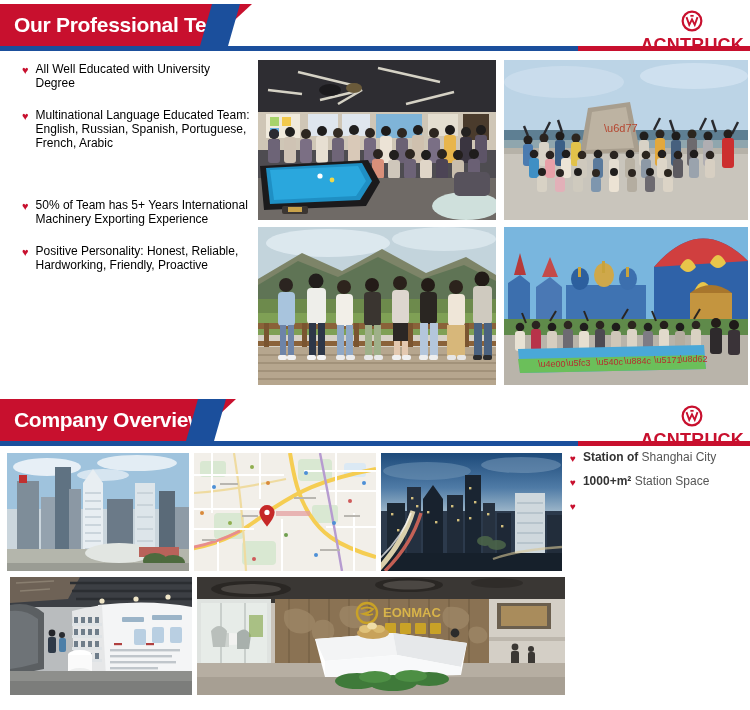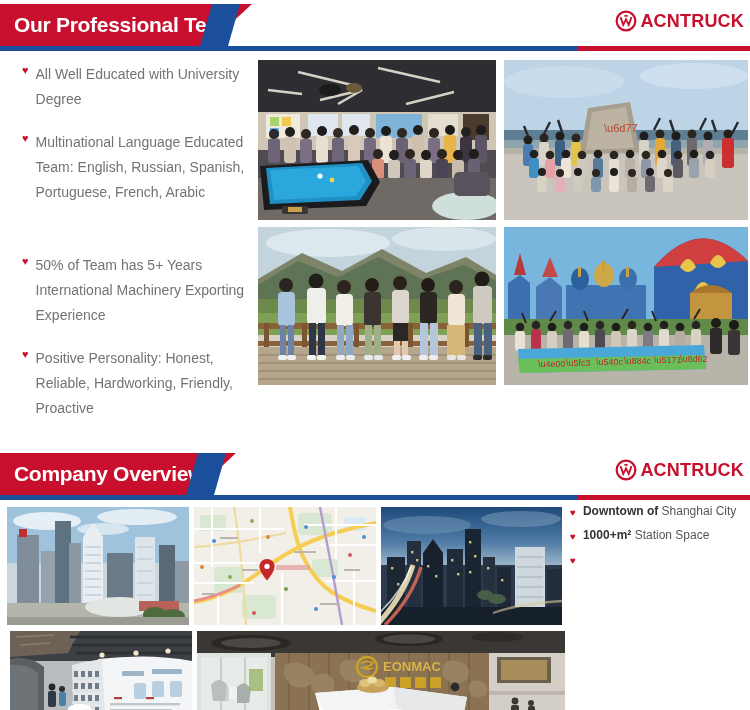--- a/index.html
+++ b/index.html
@@ -36,41 +36,41 @@
   }
   .banner-blue-slash.team { left: 200px; clip-path: polygon(30% 0, 100% 0, 70% 100%, 0 100%); }
   .banner-blue-slash.overview { left: 186px; clip-path: polygon(30% 0, 100% 0, 70% 100%, 0 100%); }
   .banner-rule { position: absolute; left: 0; top: 46px; height: 5px; width: 750px; }
   .banner-rule .seg-blue { position: absolute; left: 0; top: 0; height: 5px; background: #1b4f9c; }
   .banner-rule .seg-red  { position: absolute; top: 0; height: 5px; right: 0; background: #c8102e; }
 
   
   .logo {
     position: absolute; right: 6px; top: 10px;
-    display: flex; align-items: center; gap: 3px;
+    display: flex; align-items: center; gap: 3px; flex-direction: column;
   }
   .logo-mark { width: 22px; height: 22px; display: block; }
   .logo-text {
     color: #c8102e; font-size: 18px; font-weight: bold;
     letter-spacing: 0.2px; font-family: "Liberation Sans", sans-serif;
   }
 
   
   .team-body { position: relative; display: flex; padding: 4px 0 0 0; }
   .team-bullets { width: 258px; padding: 6px 8px 0 22px; }
   .bullet {
     display: flex; align-items: flex-start; gap: 7px;
     margin-bottom: 18px;
   }
   .bullet .dot {
     color: #c8102e; font-size: 11px; line-height: 15px; flex: 0 0 auto;
     margin-top: 1px;
   }
   .bullet .txt {
-    color: #737373; font-size: 14px; line-height: 25px;
+    color: #000000; font-size: 12px; line-height: 14px;
     font-family: "Liberation Sans", sans-serif;
   }
   .spacer-gap { height: 30px; }
 
   .team-photos {
     width: 490px; display: grid;
     grid-template-columns: 238px 244px;
     grid-template-rows: 160px 158px;
     gap: 7px 8px;
     padding-top: 4px;
@@ -888,21 +888,21 @@
             <ellipse cx="178" cy="100" rx="16" ry="6" fill="#4d8f44"></ellipse>
             <ellipse cx="214" cy="99" rx="16" ry="6" fill="#4d8f44"></ellipse>
           </g>
         </svg>
       </div>
     </div>
 
     <div class="ov-side">
       <div class="bullet">
         <span class="dot">♥</span>
-        <span class="txt"><span class="strong">Downtown of</span><span> Shanghai City</span></span>
+        <span class="txt"><span class="strong">Station of</span><span> Shanghai City</span></span>
       </div>
       <div class="bullet">
         <span class="dot">♥</span>
         <span class="txt"><span class="strong">1000+m²</span><span> Station Space</span></span>
       </div>
       <div class="bullet">
         <span class="dot">♥</span>
       </div>
     </div>
 

